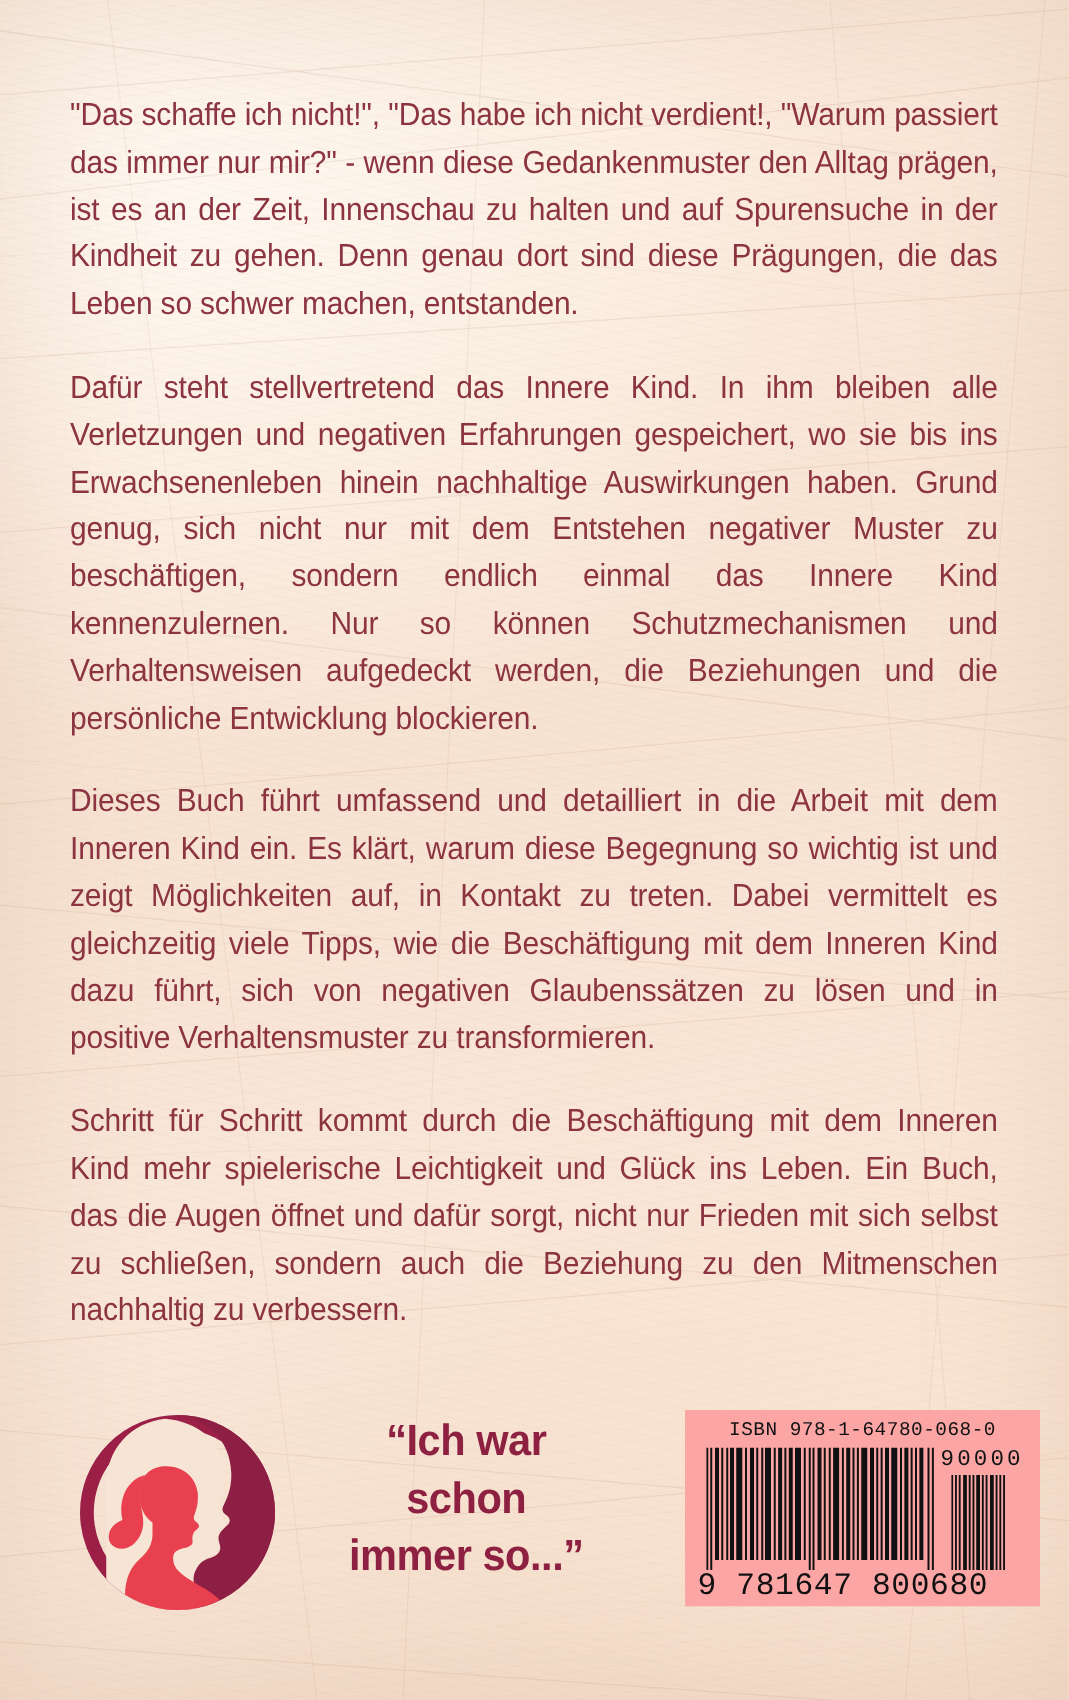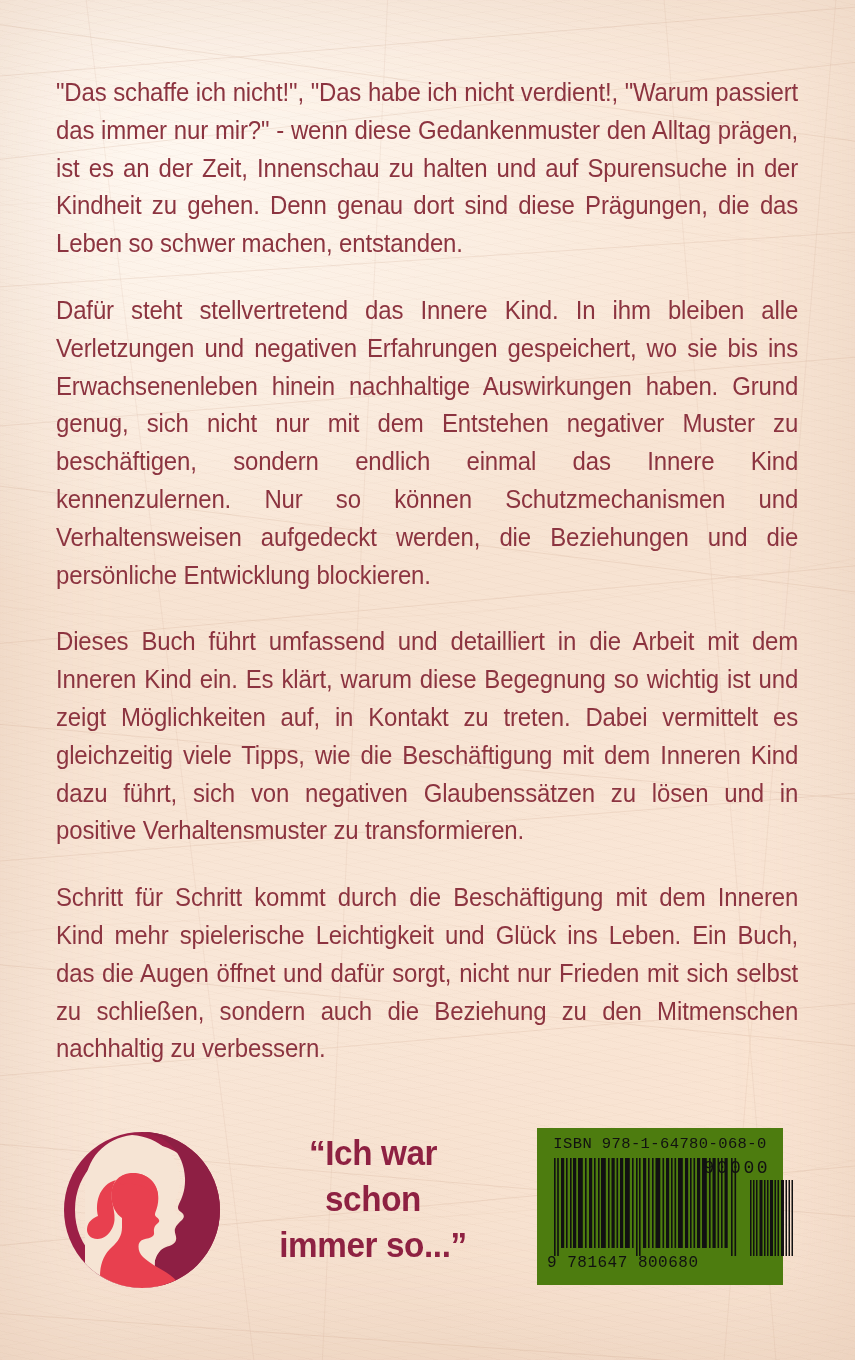--- a/index.html
+++ b/index.html
@@ -117,25 +117,25 @@
     line-height: 46px;
     letter-spacing: -0.4px;
     transform: scaleX(0.95);
     transform-origin: center top;
   }
   .quote-line { display: block; white-space: pre; }
 
   
   .barcode-box {
     position: absolute;
-    left: 537px;
+    left: 548px;
     top: 10px;
-    width: 246px;
+    width: 284px;
     height: 157px;
-    background: #4d7c0f;
+    background: #fca5a5;
     box-sizing: border-box;
     padding: 0;
   }
   .isbn-text {
     position: absolute;
     left: 0; right: 0;
     top: 7px;
     text-align: center;
     font-family: "Liberation Mono", "DejaVu Sans Mono", monospace;
     font-size: 15.5px;
@@ -165,21 +165,21 @@
     top: 52px;
     width: 43px;
     height: 76px;
   }
   .bars-main svg, .bars-addon svg { display: block; width: 100%; height: 100%; }
   .ean-text {
     position: absolute;
     left: 10px;
     top: 126px;
     font-family: "Liberation Mono", "DejaVu Sans Mono", monospace;
-    font-size: 16px;
+    font-size: 25px;
     letter-spacing: 0.5px;
     color: #111111;
     white-space: nowrap;
   }
 </style>
 </head>
 <body>
 
 <div class="cover">
 

